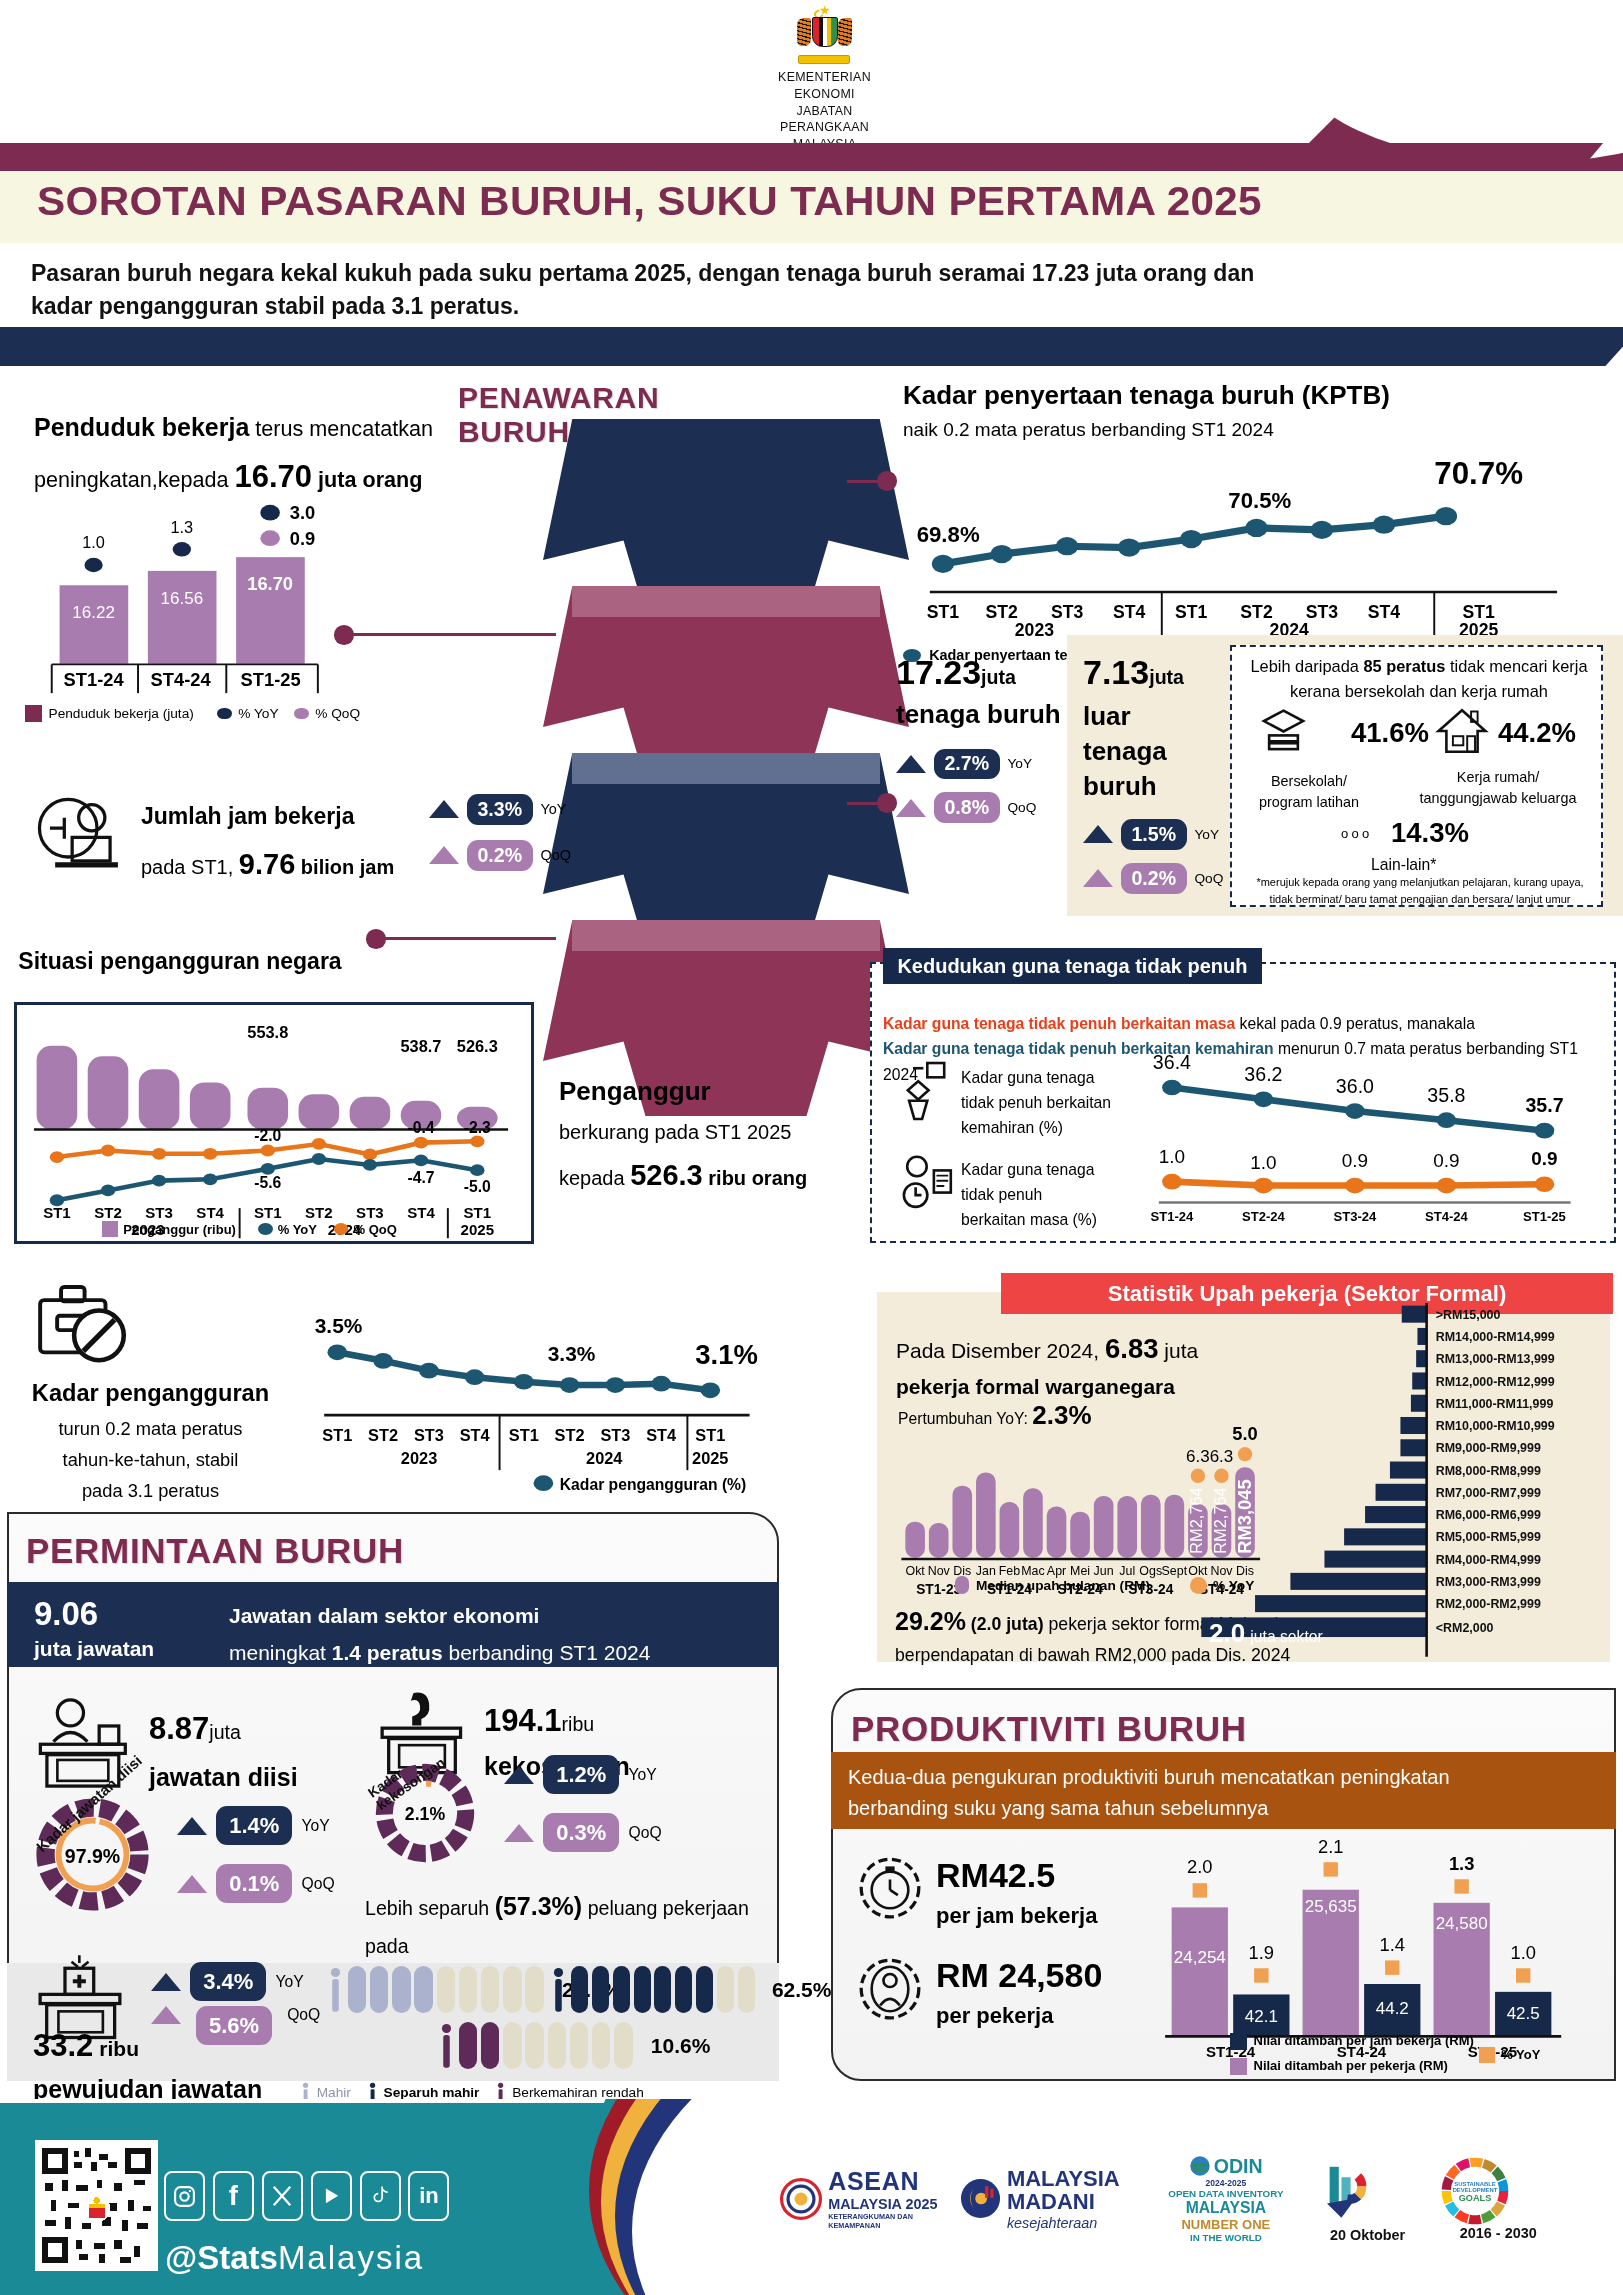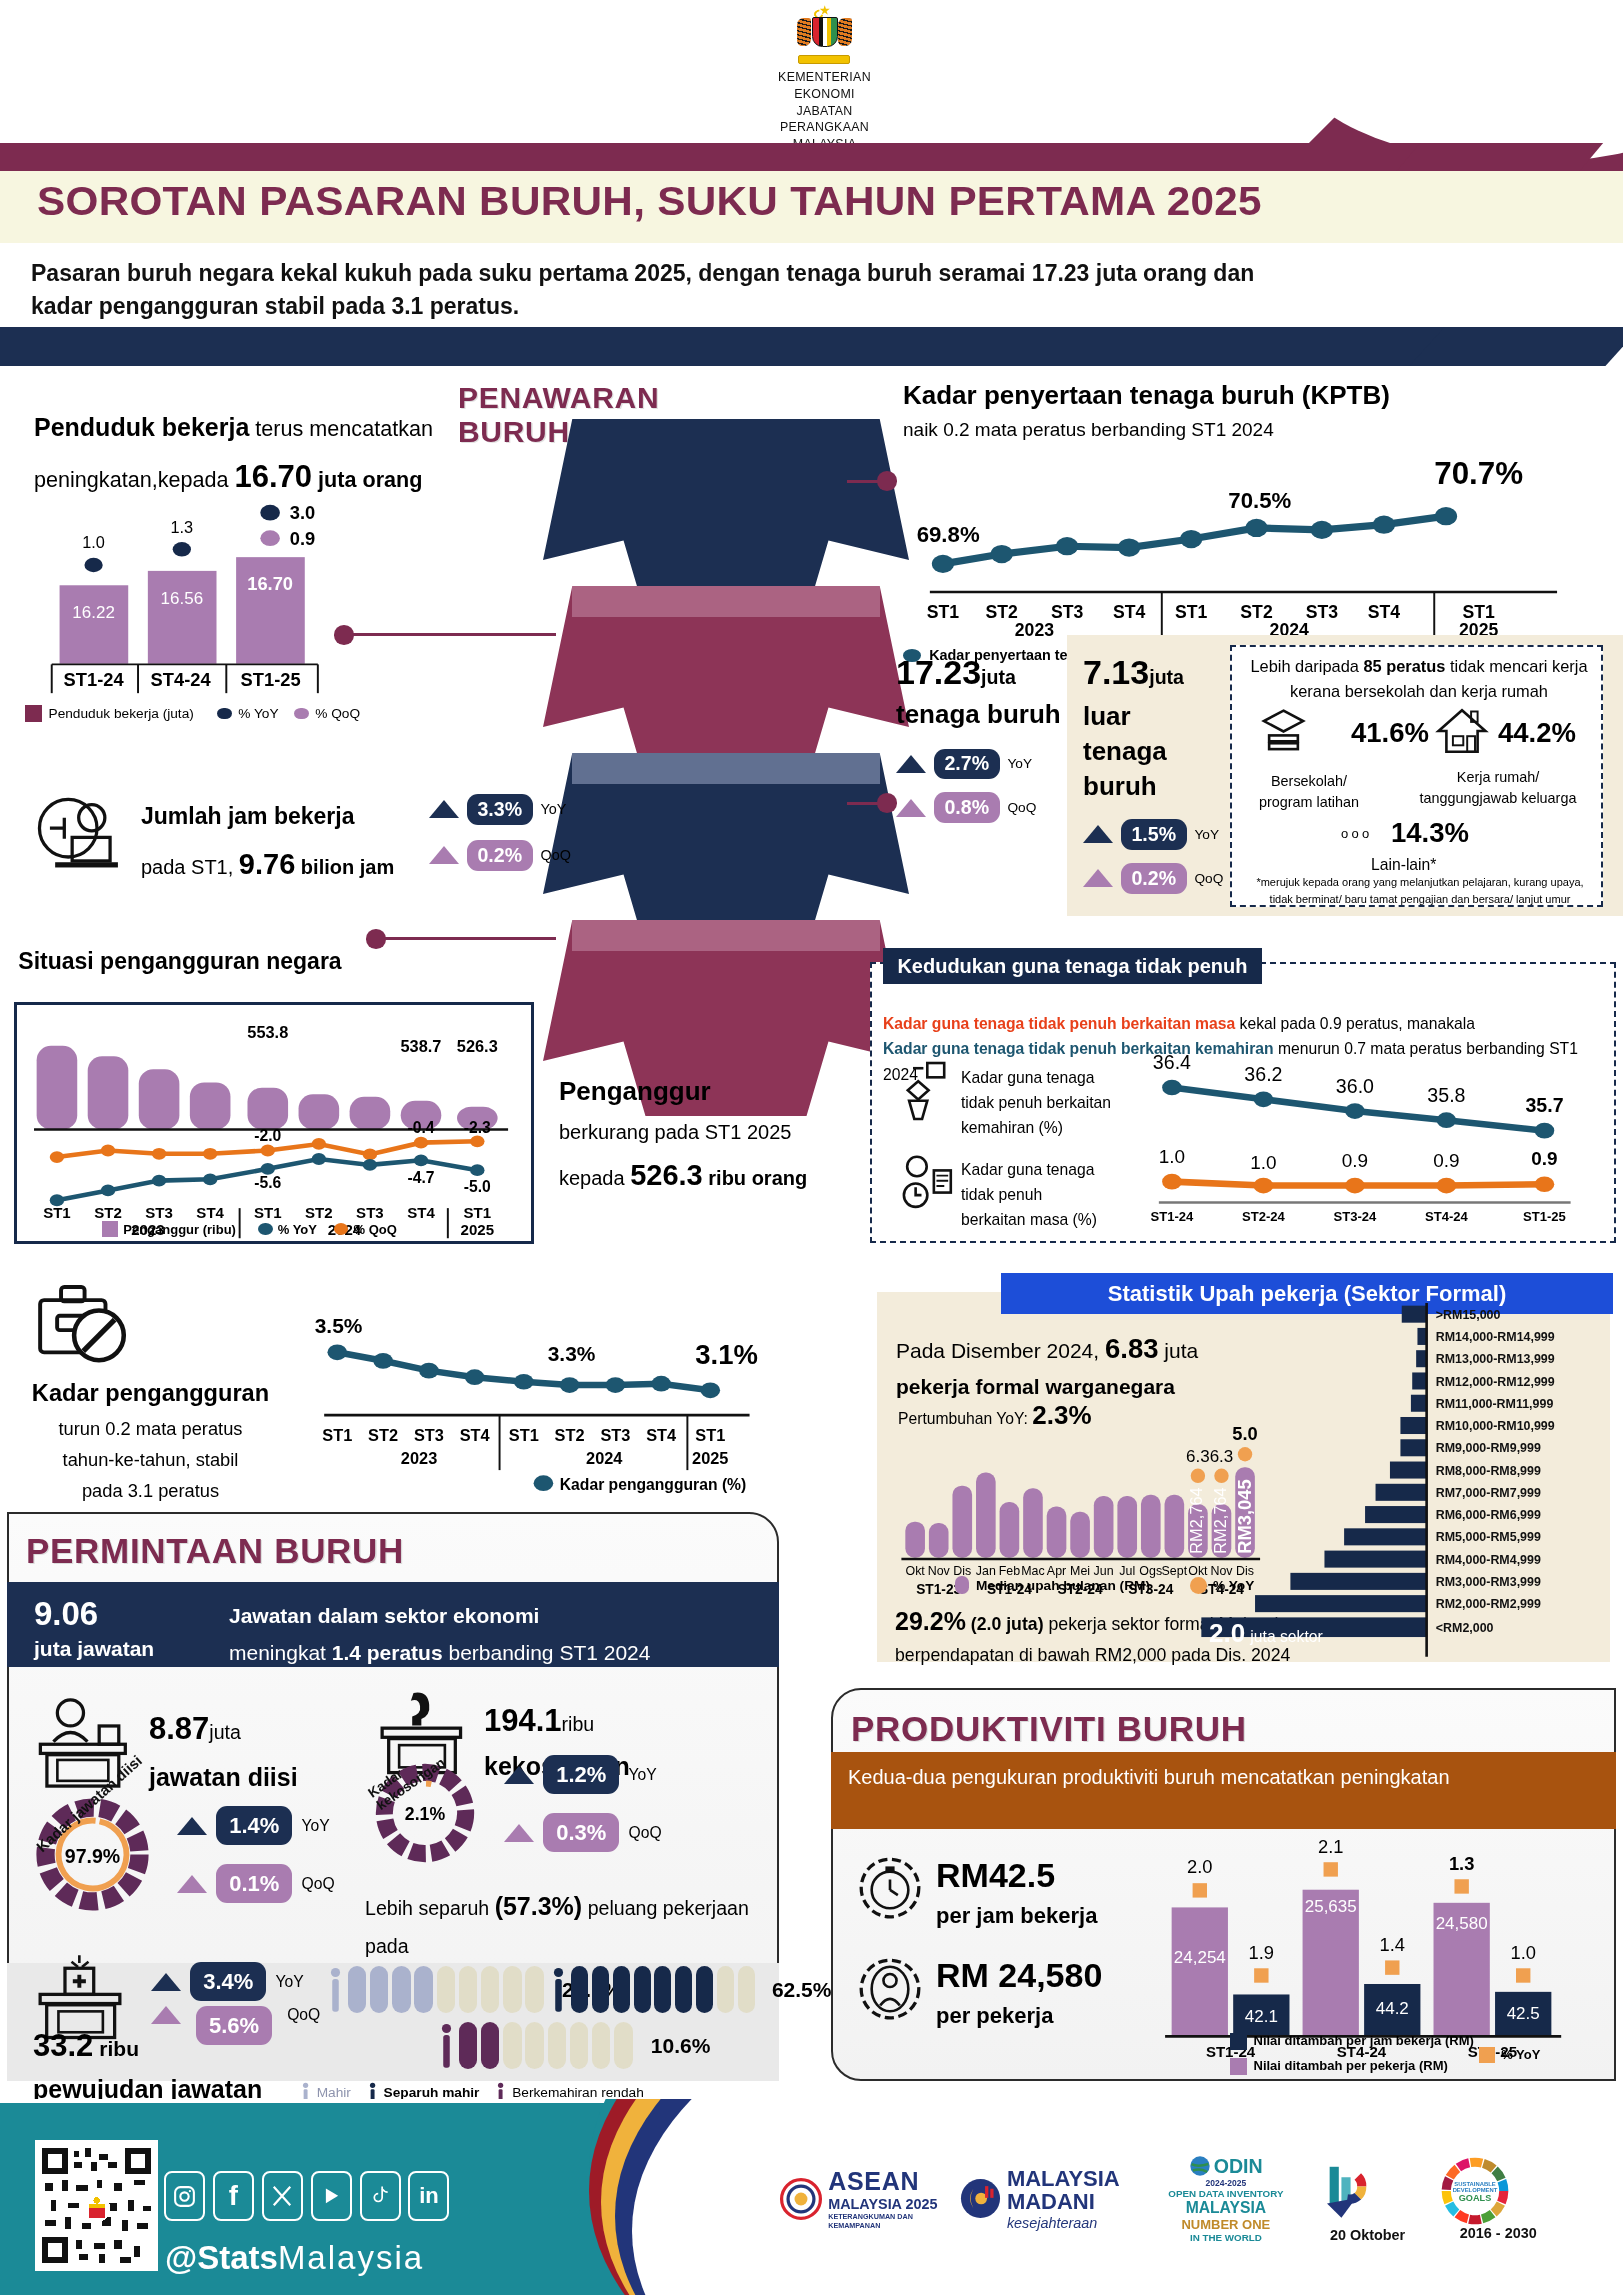--- a/index.html
+++ b/index.html
@@ -83,21 +83,21 @@
   #demand-navy { left:6.5px; top:1582px; width:772px; height:85px; background:#1c2f52; }
 
   
   #prod-panel { left:831px; top:1688px; width:785px; height:393px;
       background:linear-gradient(180deg,#fbfbfb,#f2f2f2); border:2px solid #2b2b2b;
       border-radius:30px 0 0 30px; }
   #prod-brown { left:831px; top:1752px; width:785px; height:77px; background:#a8530f; }
 
   
   #wages-cream { left:877px; top:1292px; width:733px; height:370px; background:#f3ecdb; }
-  #wages-title { left:1001px; top:1273px; width:612px; height:41px; background:#1d4ed8; color:#fff;
+  #wages-title { left:1001px; top:1273px; width:612px; height:41px; background:#ef4444; color:#fff;
       font-size:22px; font-weight:bold; text-align:center; line-height:41px; }
 
   
   #footer { left:0; top:2099px; width:1623px; height:196px; background:#ffffff; overflow:hidden; }
   #footer-teal2 { position:absolute; left:0; top:3.9px; width:851px; height:196px; background:#1b8a97; }
   #qr { position:absolute; left:35px; top:41px; width:123px; height:131px; background:#fff; padding:3.9px; }
   .social { width:41px;height:50px;border:2.6px solid #fff;border-radius:7.9px;display:inline-flex;
       align-items:center;justify-content:center;color:#fff;font-size:27.5px;font-weight:bold;margin-right:7.9px; }
   #handle { position:absolute; left:165px; top:140px; color:#fff; font-size:33px; }
 </style>
@@ -850,20 +850,21 @@
       <rect x="4" y="11" width="6" height="21" rx="2" fill="#5e2a58"></rect>
     </svg>
   <span>Berkemahiran rendah</span>
 </div>
 
 <div class="abs" id="prod-panel"></div>
 <div class="abs sec-purple-head" style="left:851px;top:1709px;font-size:35px;">PRODUKTIVITI BURUH</div>
 <div class="abs" id="prod-brown"></div>
 <div class="abs" style="left:848px;top:1762px;width:726px;color:#fff;font-size:20px;line-height:1.55;">
   <div>Kedua-dua pengukuran produktiviti buruh mencatatkan peningkatan</div>
+  <div>berbanding suku yang sama tahun sebelumnya</div>
 </div>
 <div class="abs" style="left:854px;top:1852px;width:72px;height:72px;">
   <svg width="72" height="72" viewBox="0 0 110 110">
     <circle cx="55" cy="55" r="44" fill="none" stroke="#111" stroke-width="5" stroke-dasharray="14 7"></circle>
     <circle cx="55" cy="58" r="28" fill="none" stroke="#111" stroke-width="4"></circle>
     <path d="M55 58 v-16 M55 58 l12 8" stroke="#111" stroke-width="4"></path>
     <rect x="48" y="22" width="14" height="8" fill="#111"></rect>
   </svg>
 </div>
 <div class="abs" style="left:936px;top:1851px;width:275px;font-size:22px;line-height:1.45;">

